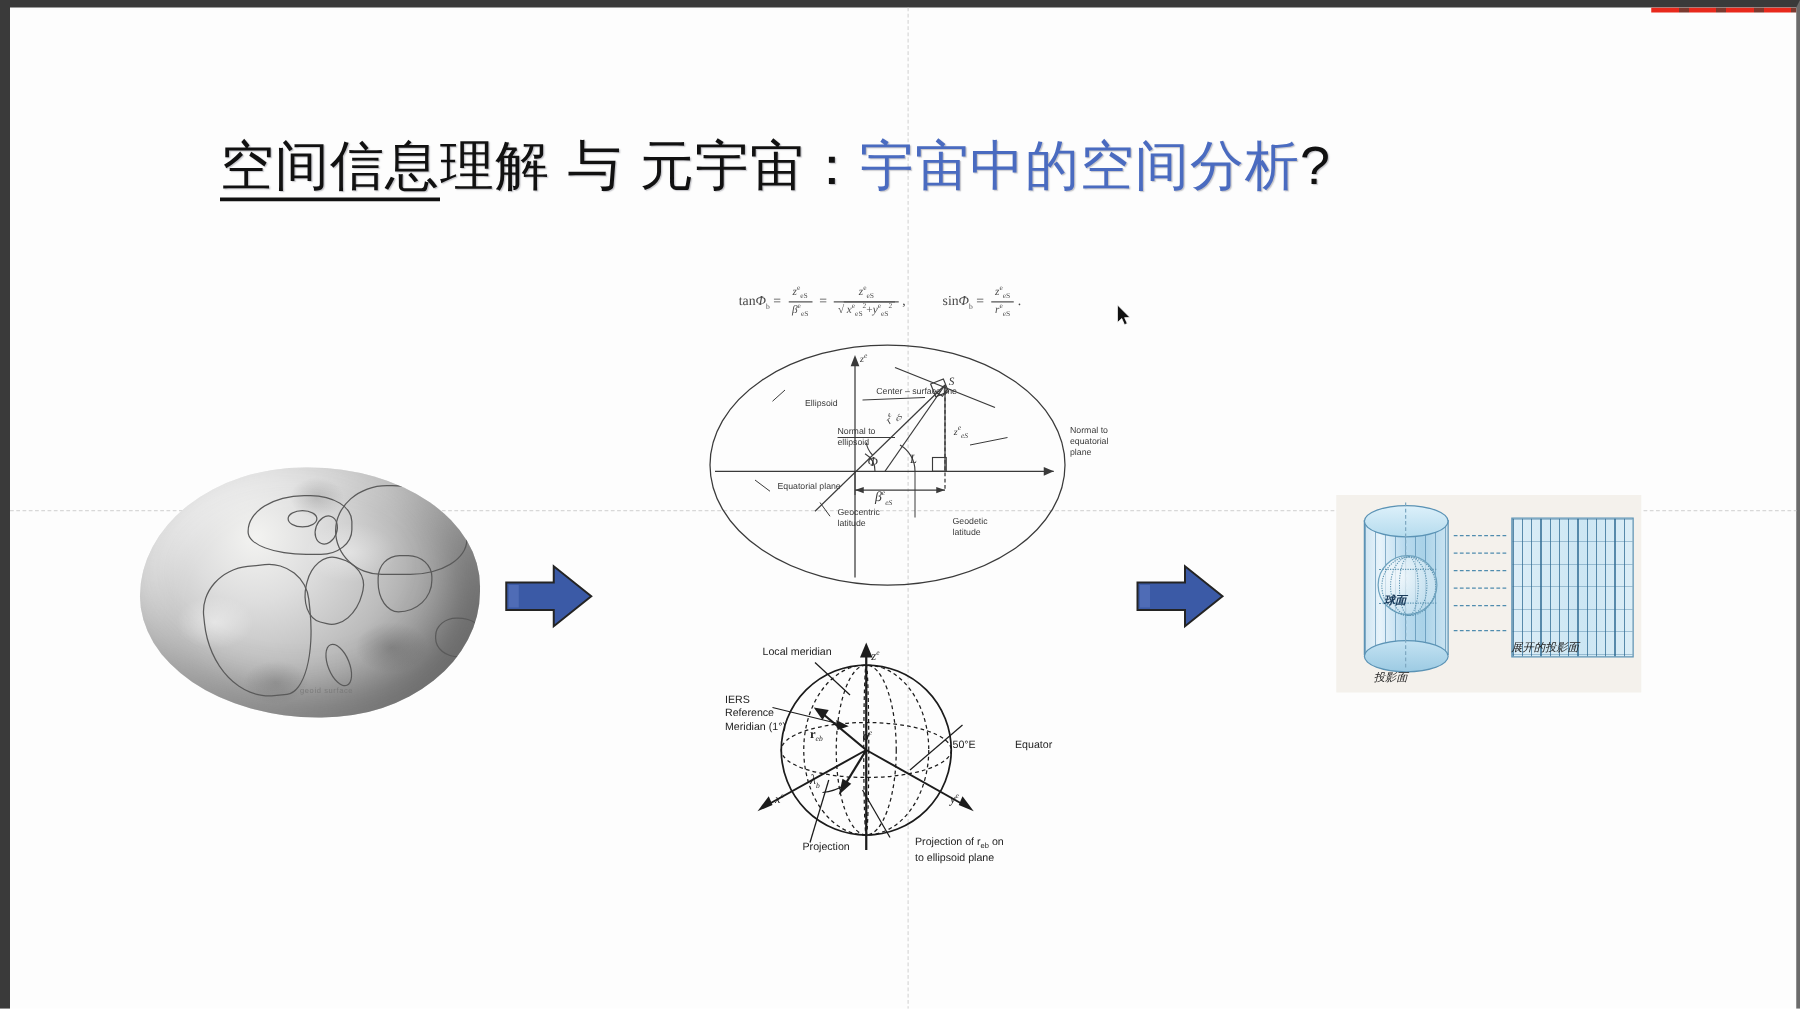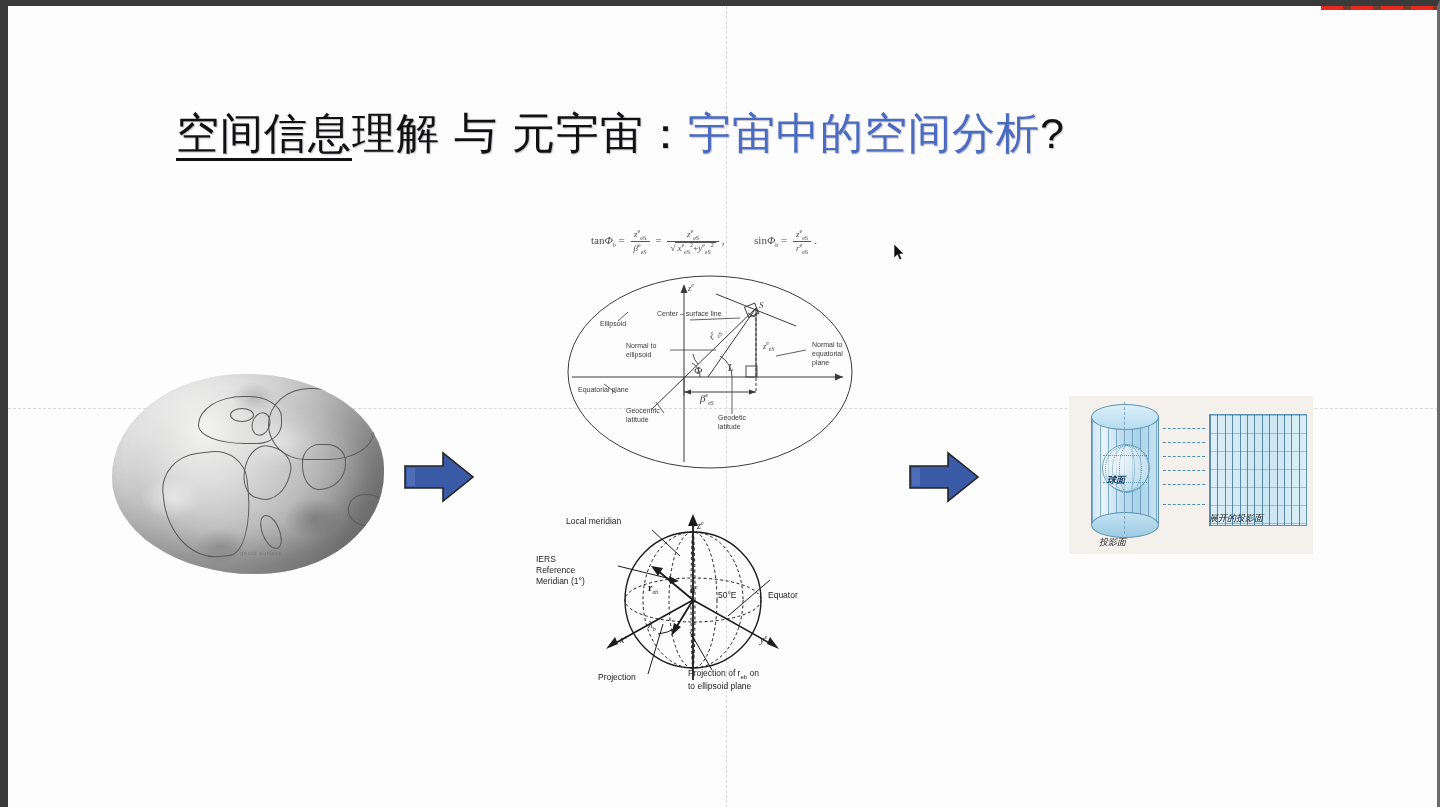--- a/index.html
+++ b/index.html
@@ -213,20 +213,21 @@
     height: 200px;
     font-family: "Liberation Sans", sans-serif;
     font-size: 7px;
     color: #3a3a3a;
   }
   .fig-ellipsoid .lbl,
   .fig-sphere .lbl {
     position: absolute;
     white-space: nowrap;
     line-height: 9px;
+    margin-left: 44px;
   }
   .fig-ellipsoid .sym,
   .fig-sphere .sym {
     position: absolute;
     font-family: "Liberation Serif", serif;
     font-style: italic;
     white-space: nowrap;
   }
 
   

